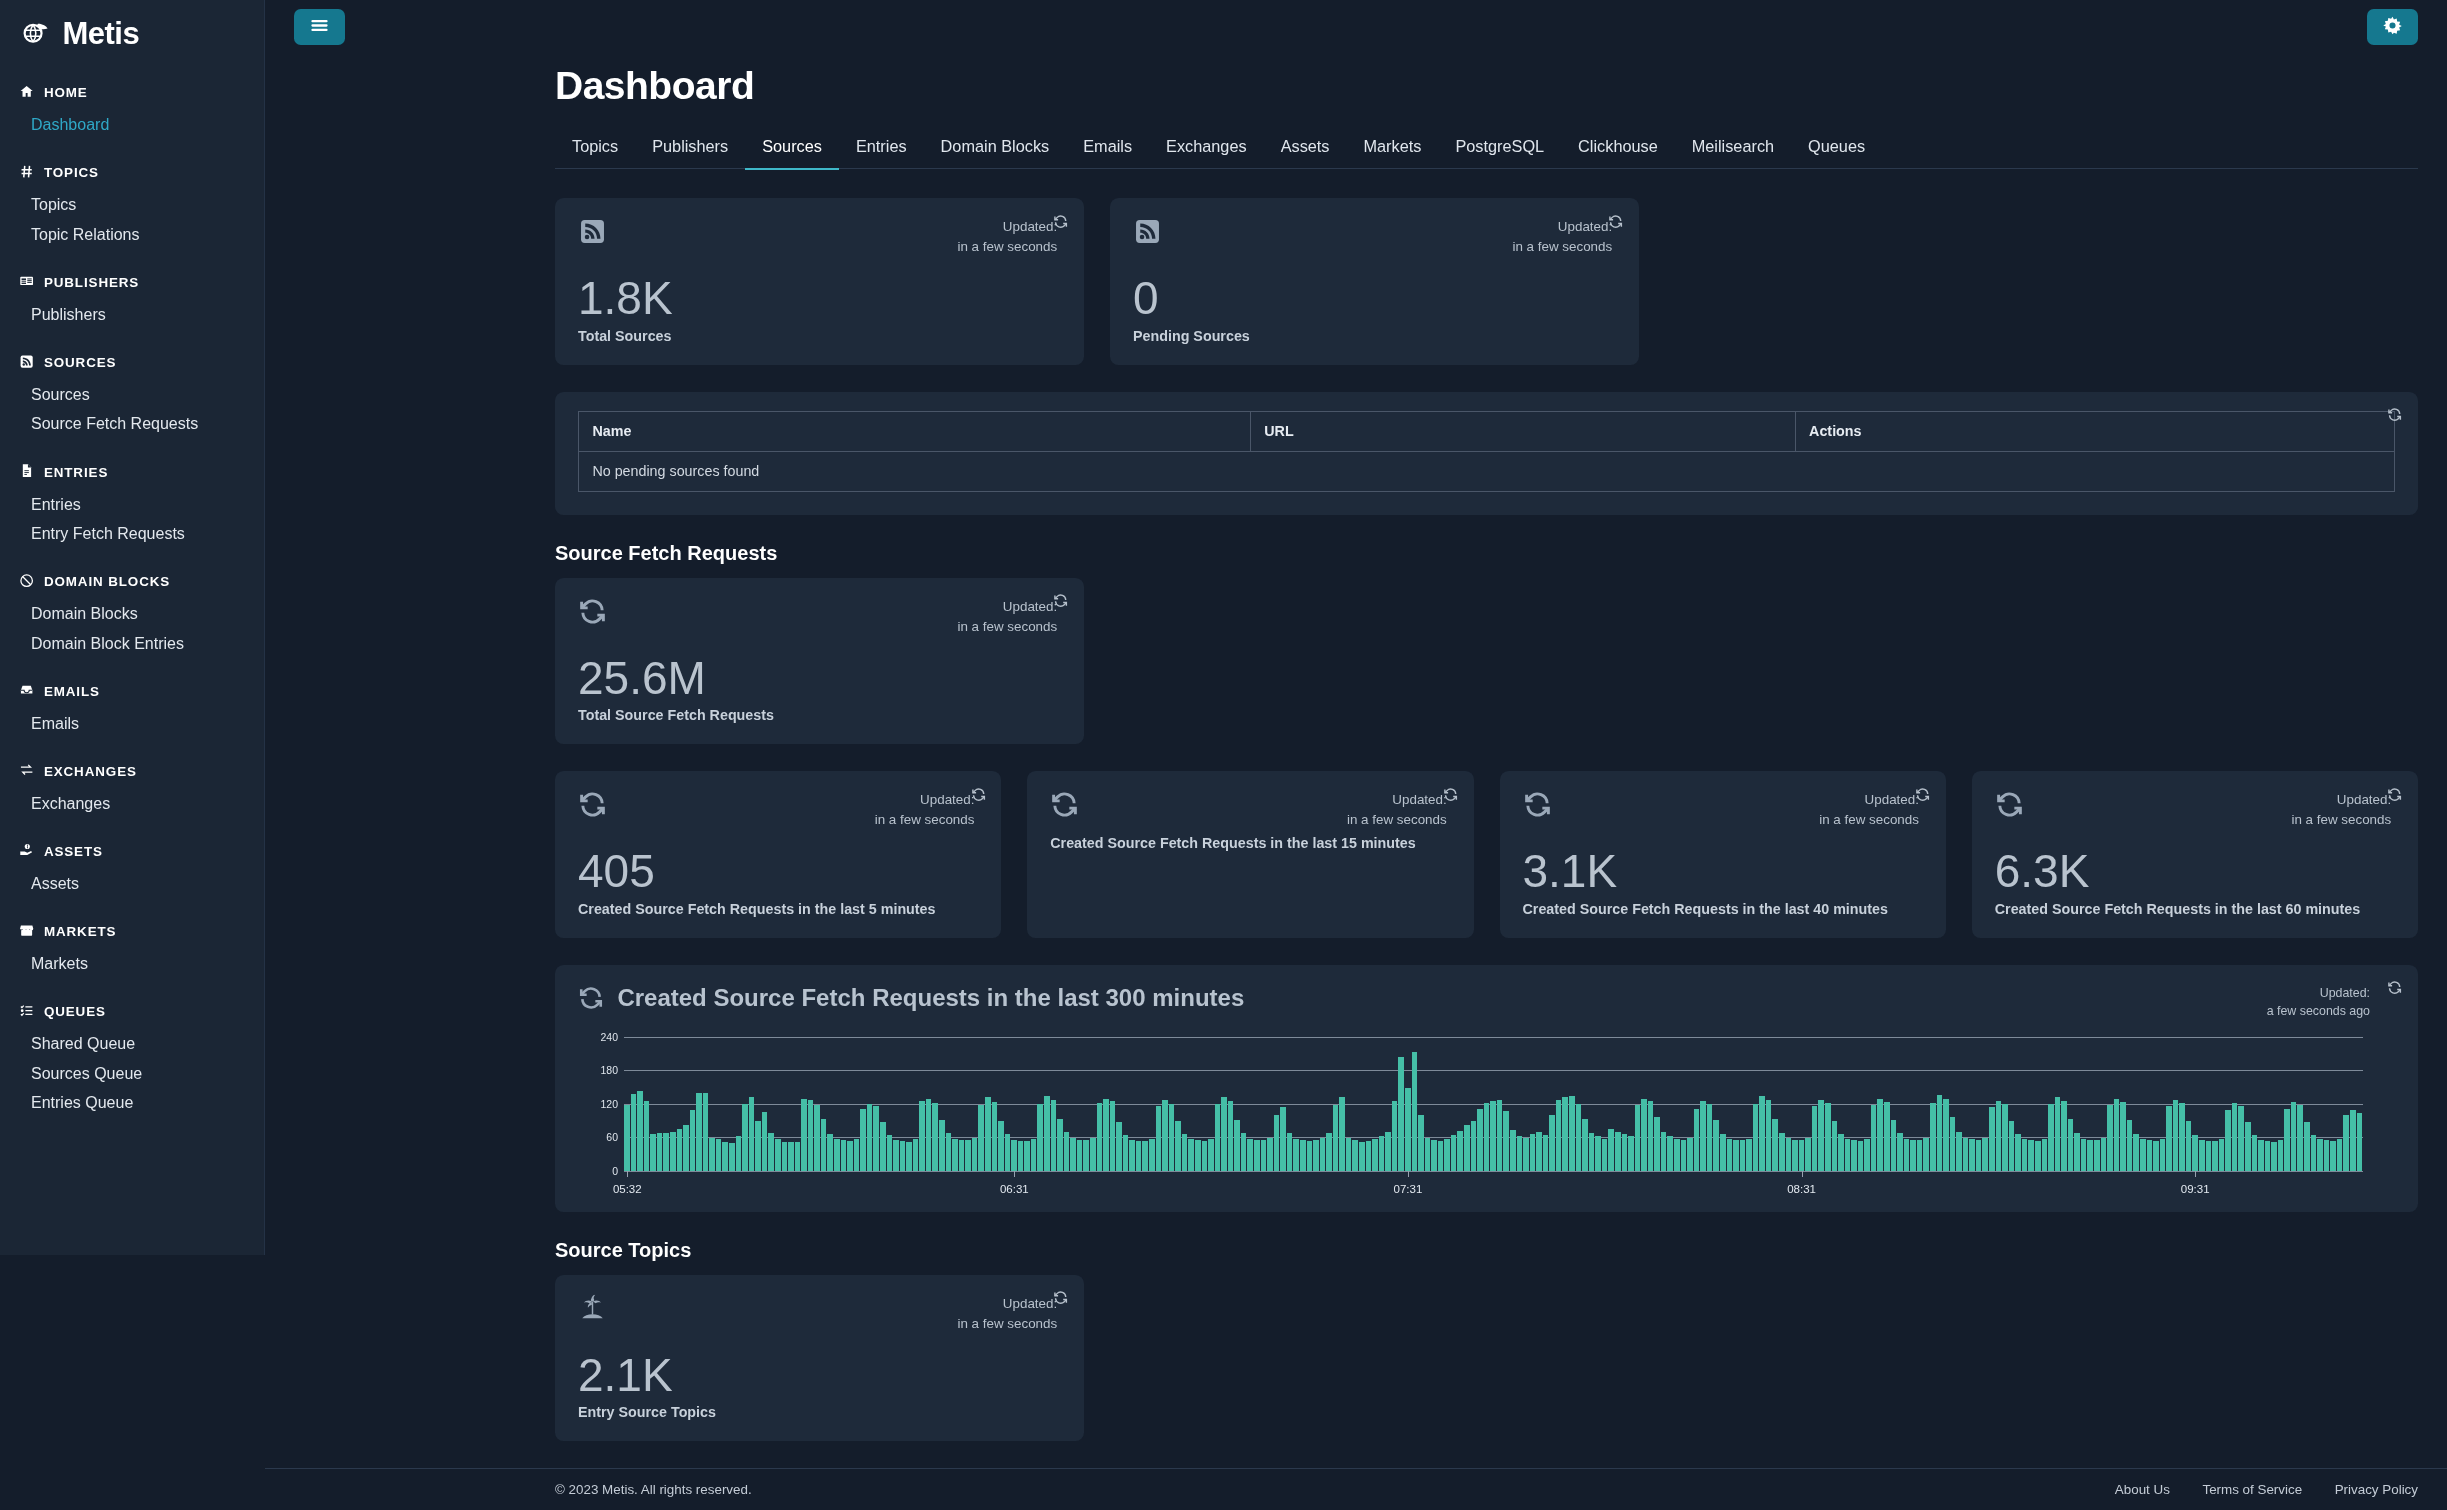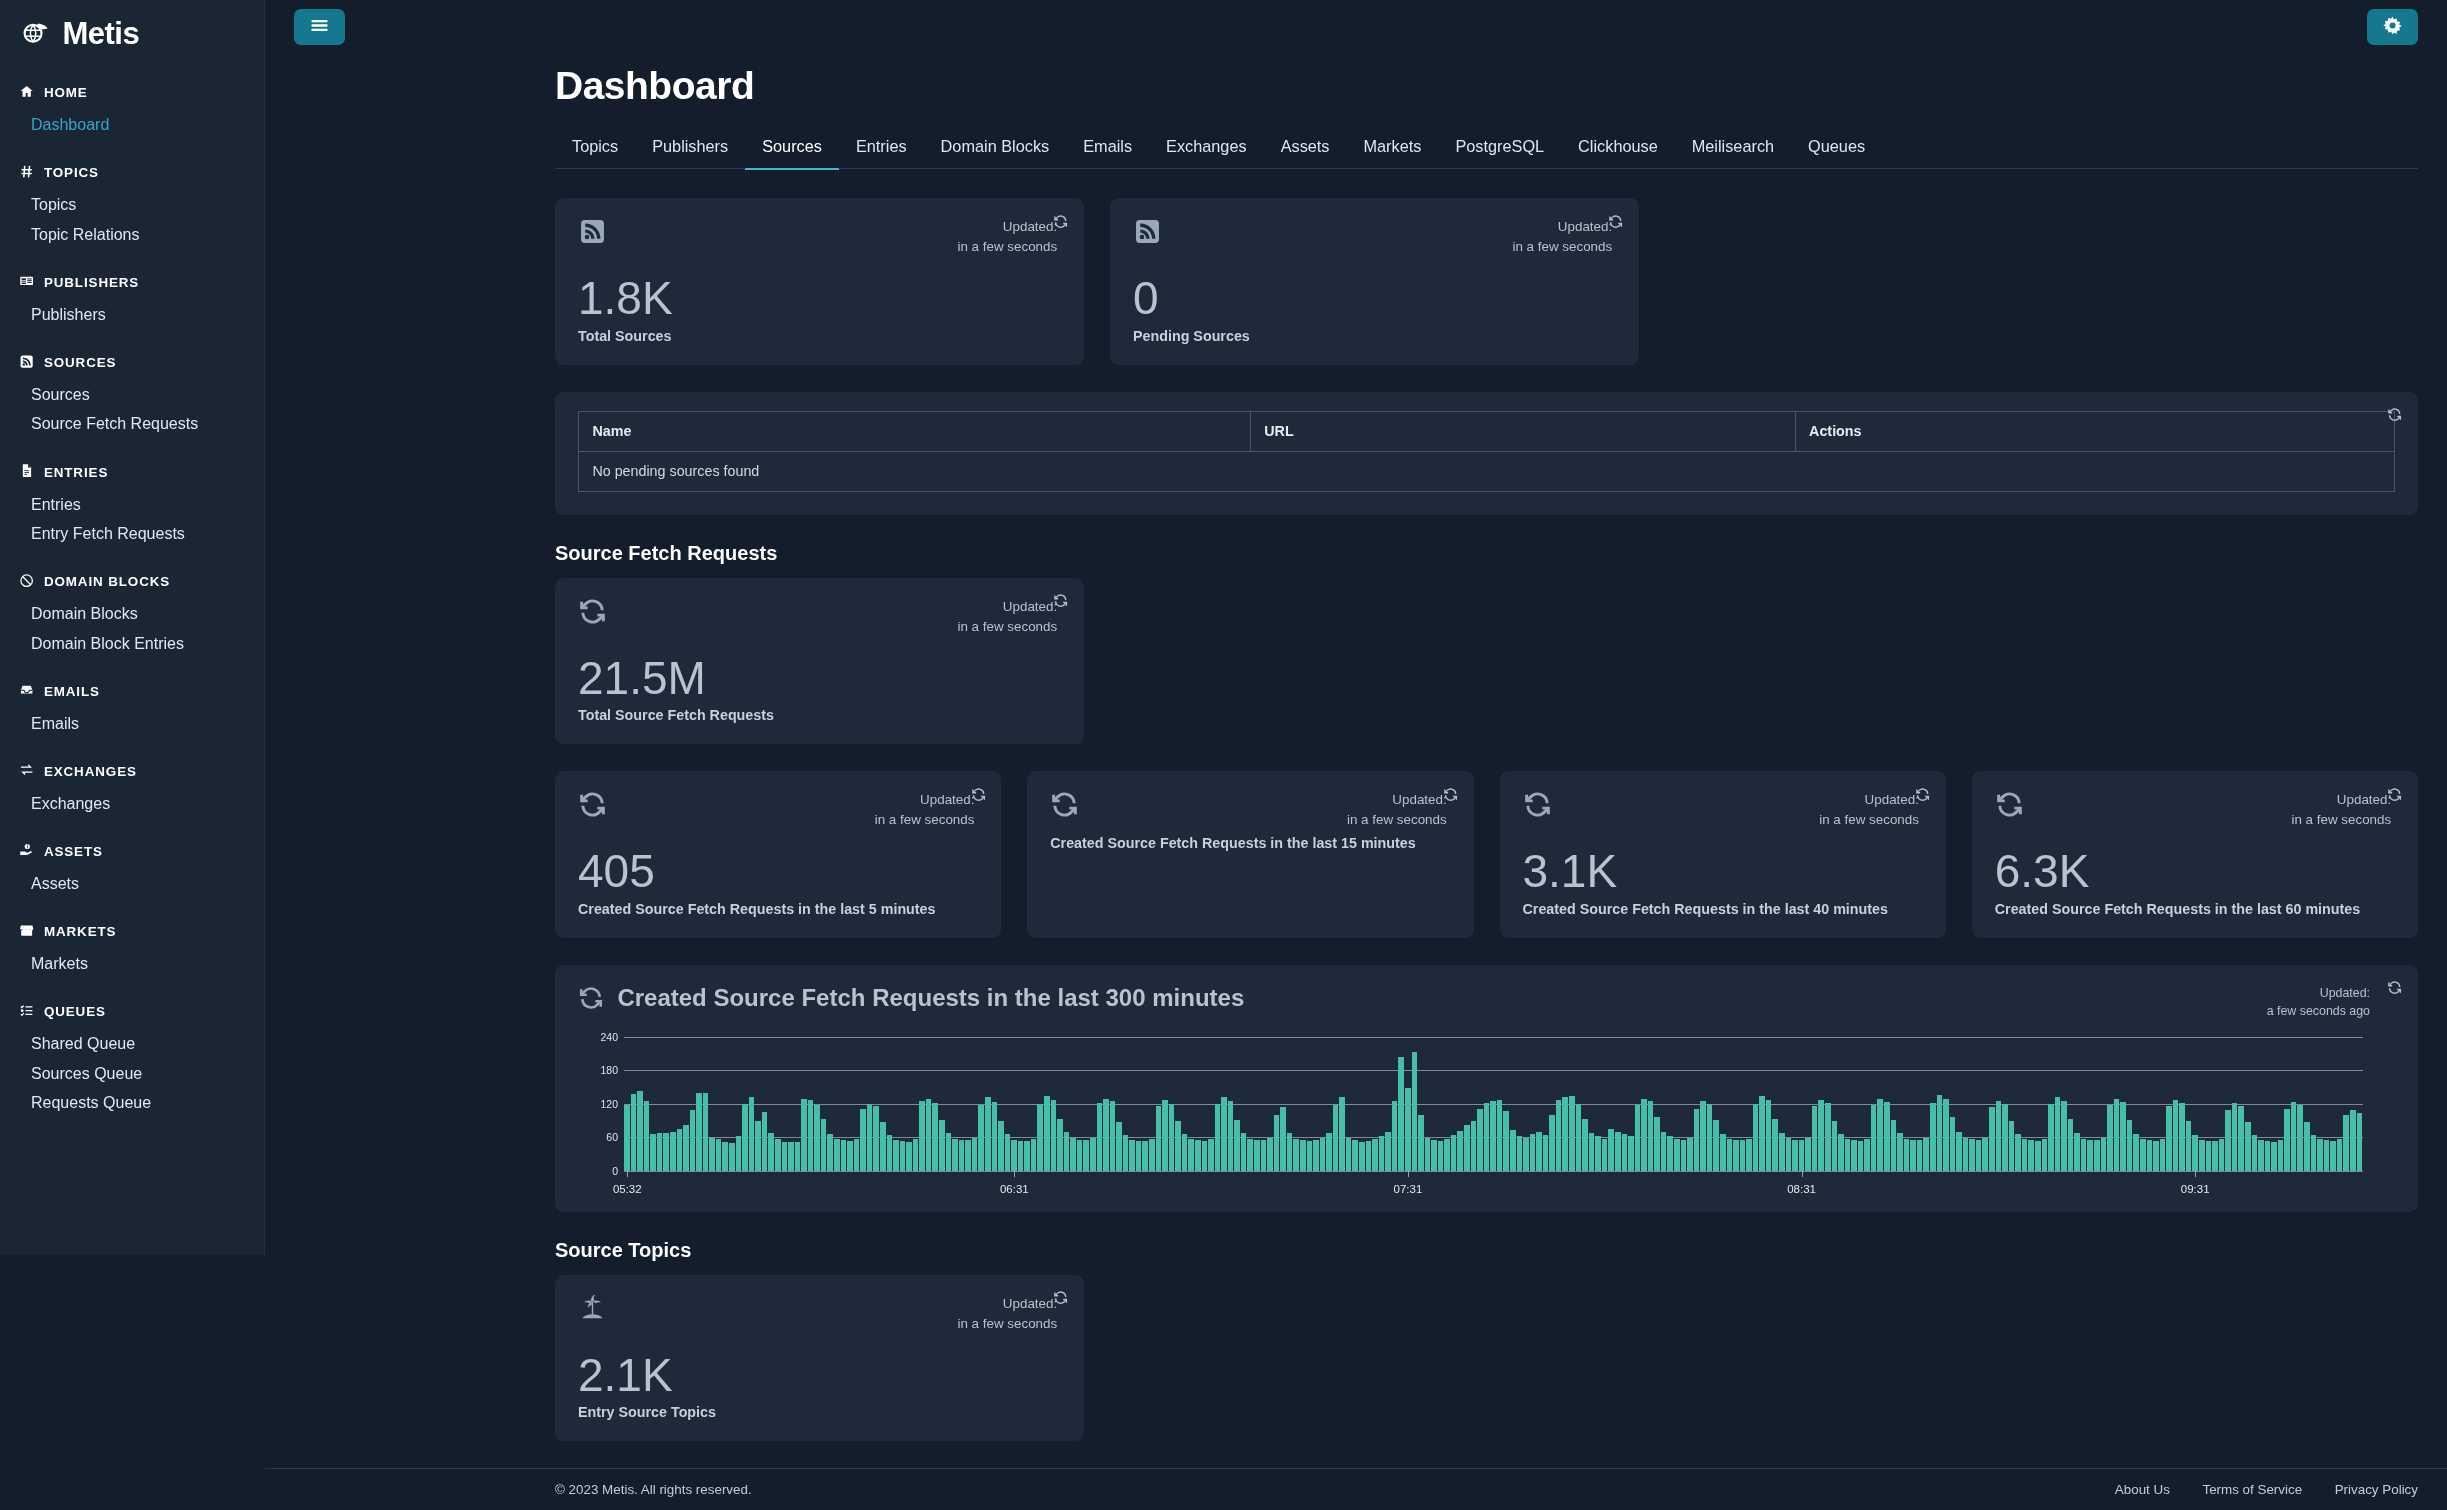--- a/index.html
+++ b/index.html
@@ -284,21 +284,21 @@
       <div class="nav-group">
         <div class="nav-head">
           <span><svg viewBox="0 0 24 24" fill="none" stroke="currentColor" stroke-width="2">
                 <path d="M10 6h11M10 12h11M10 18h11M3 5.6l1.6 1.6L7.4 4M3 17.6l1.6 1.6L7.4 16"></path>
                 <circle cx="5" cy="12" r="1.2" fill="currentColor"></circle>
               </svg></span>
           <span>QUEUES</span>
         </div>
         <a class="nav-item">Shared Queue</a>
         <a class="nav-item">Sources Queue</a>
-        <a class="nav-item">Requests Queue</a>
+        <a class="nav-item">Entries Queue</a>
       </div>
     </nav>
   </aside>
 
   <div class="main">
 
     <div class="topbar">
       <button class="icon-btn">
         <span>
           <svg viewBox="0 0 24 24" fill="none" stroke="currentColor" stroke-width="2.6" stroke-linecap="round">
@@ -428,21 +428,21 @@
                 <div>Updated:</div>
                 <div>in a few seconds</div>
               </div>
             </div>
             <button class="refresh-btn"><span><svg viewBox="0 0 24 24" fill="none" stroke="currentColor" stroke-width="2.2">
                     <path d="M20 11a8 8 0 0 0-13.7-5.3L3 9"></path>
                     <path d="M3 4v5h5"></path>
                     <path d="M4 13a8 8 0 0 0 13.7 5.3L21 15"></path>
                     <path d="M21 20v-5h-5"></path>
                   </svg></span></button>
-            <div class="stat-value">21.5M</div>
+            <div class="stat-value">25.6M</div>
             <div class="stat-label">Total Source Fetch Requests</div>
           </div>
         </div>
 
         <div class="quad-row">
           <div class="stat-card">
             <div class="card-top">
               <span class="stat-icon">
                   <svg viewBox="0 0 24 24" fill="none" stroke="currentColor" stroke-width="2.4">
                     <path d="M20 11a8 8 0 0 0-13.7-5.3L3 9"></path>

